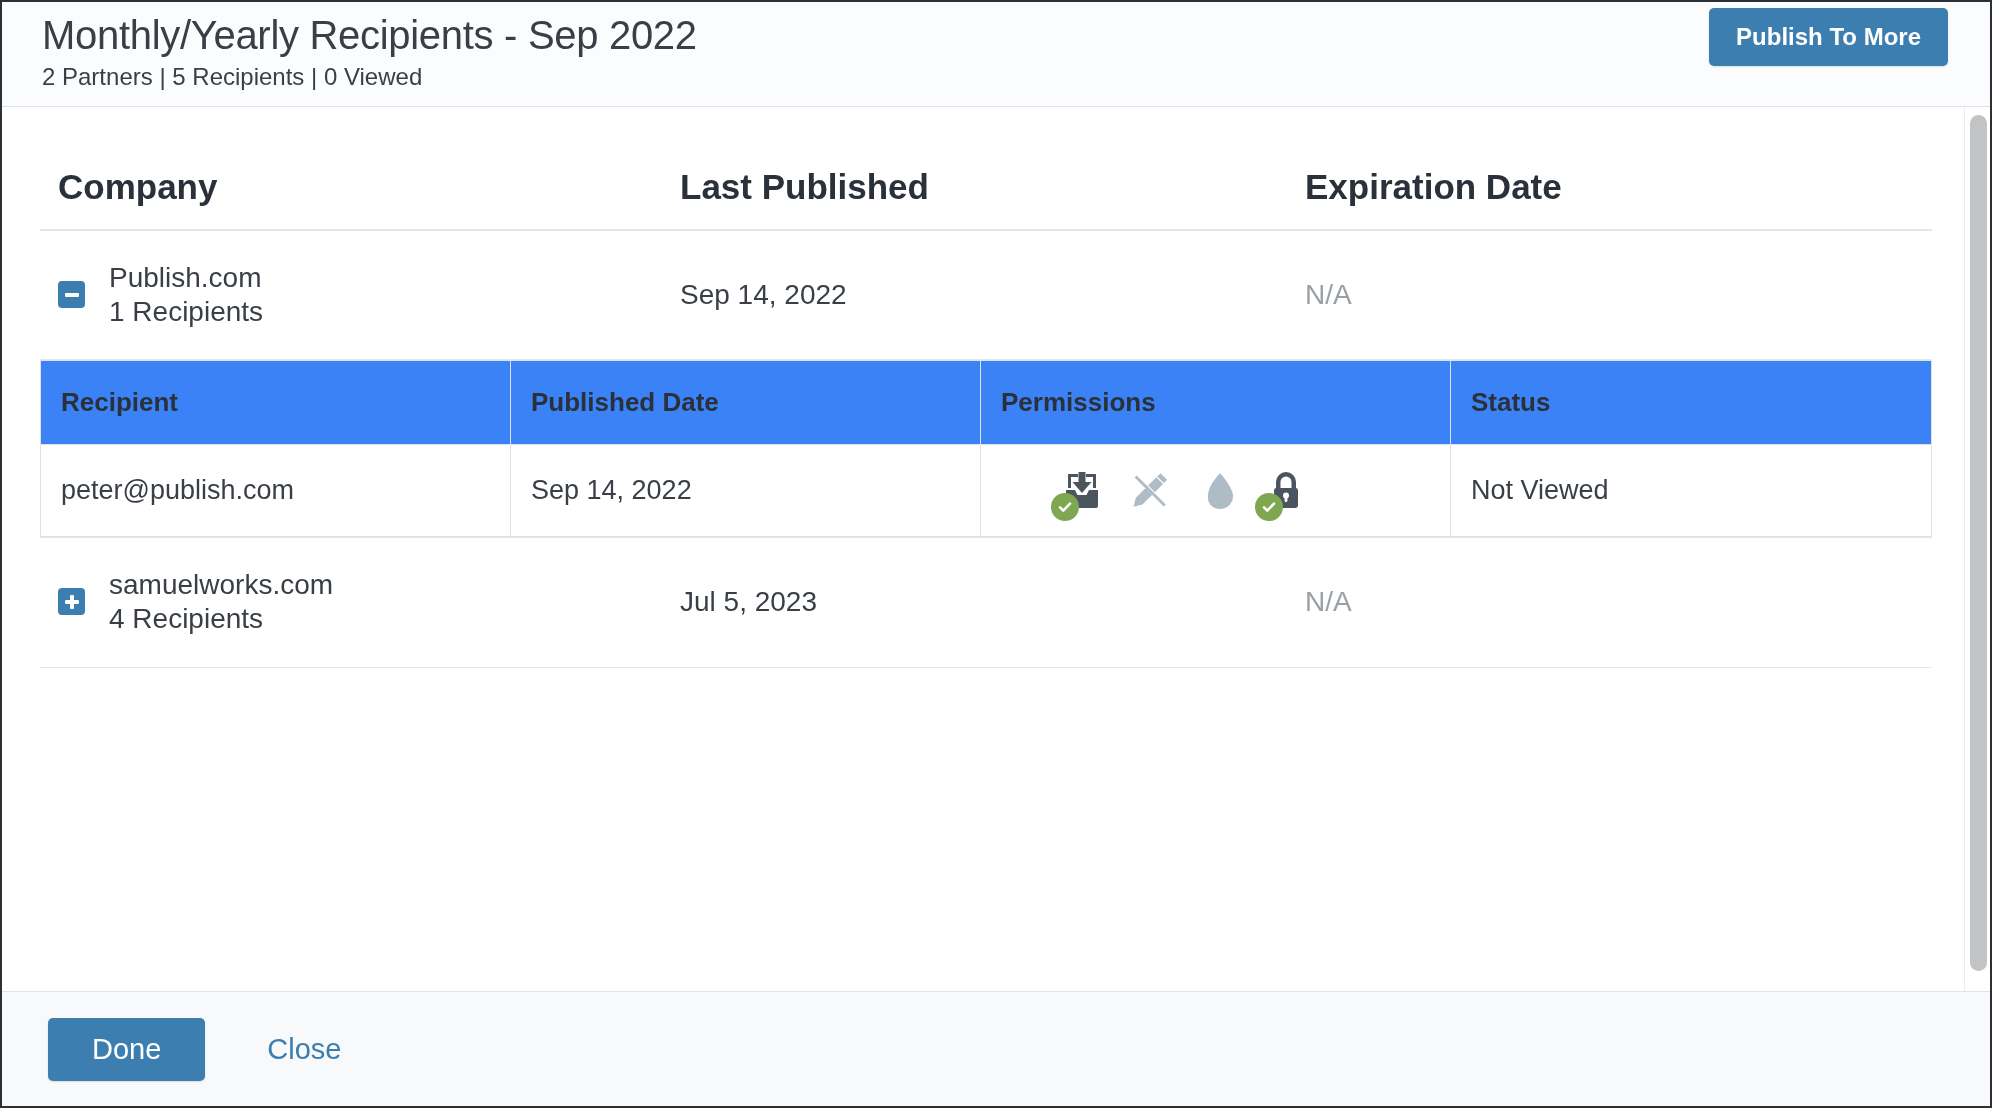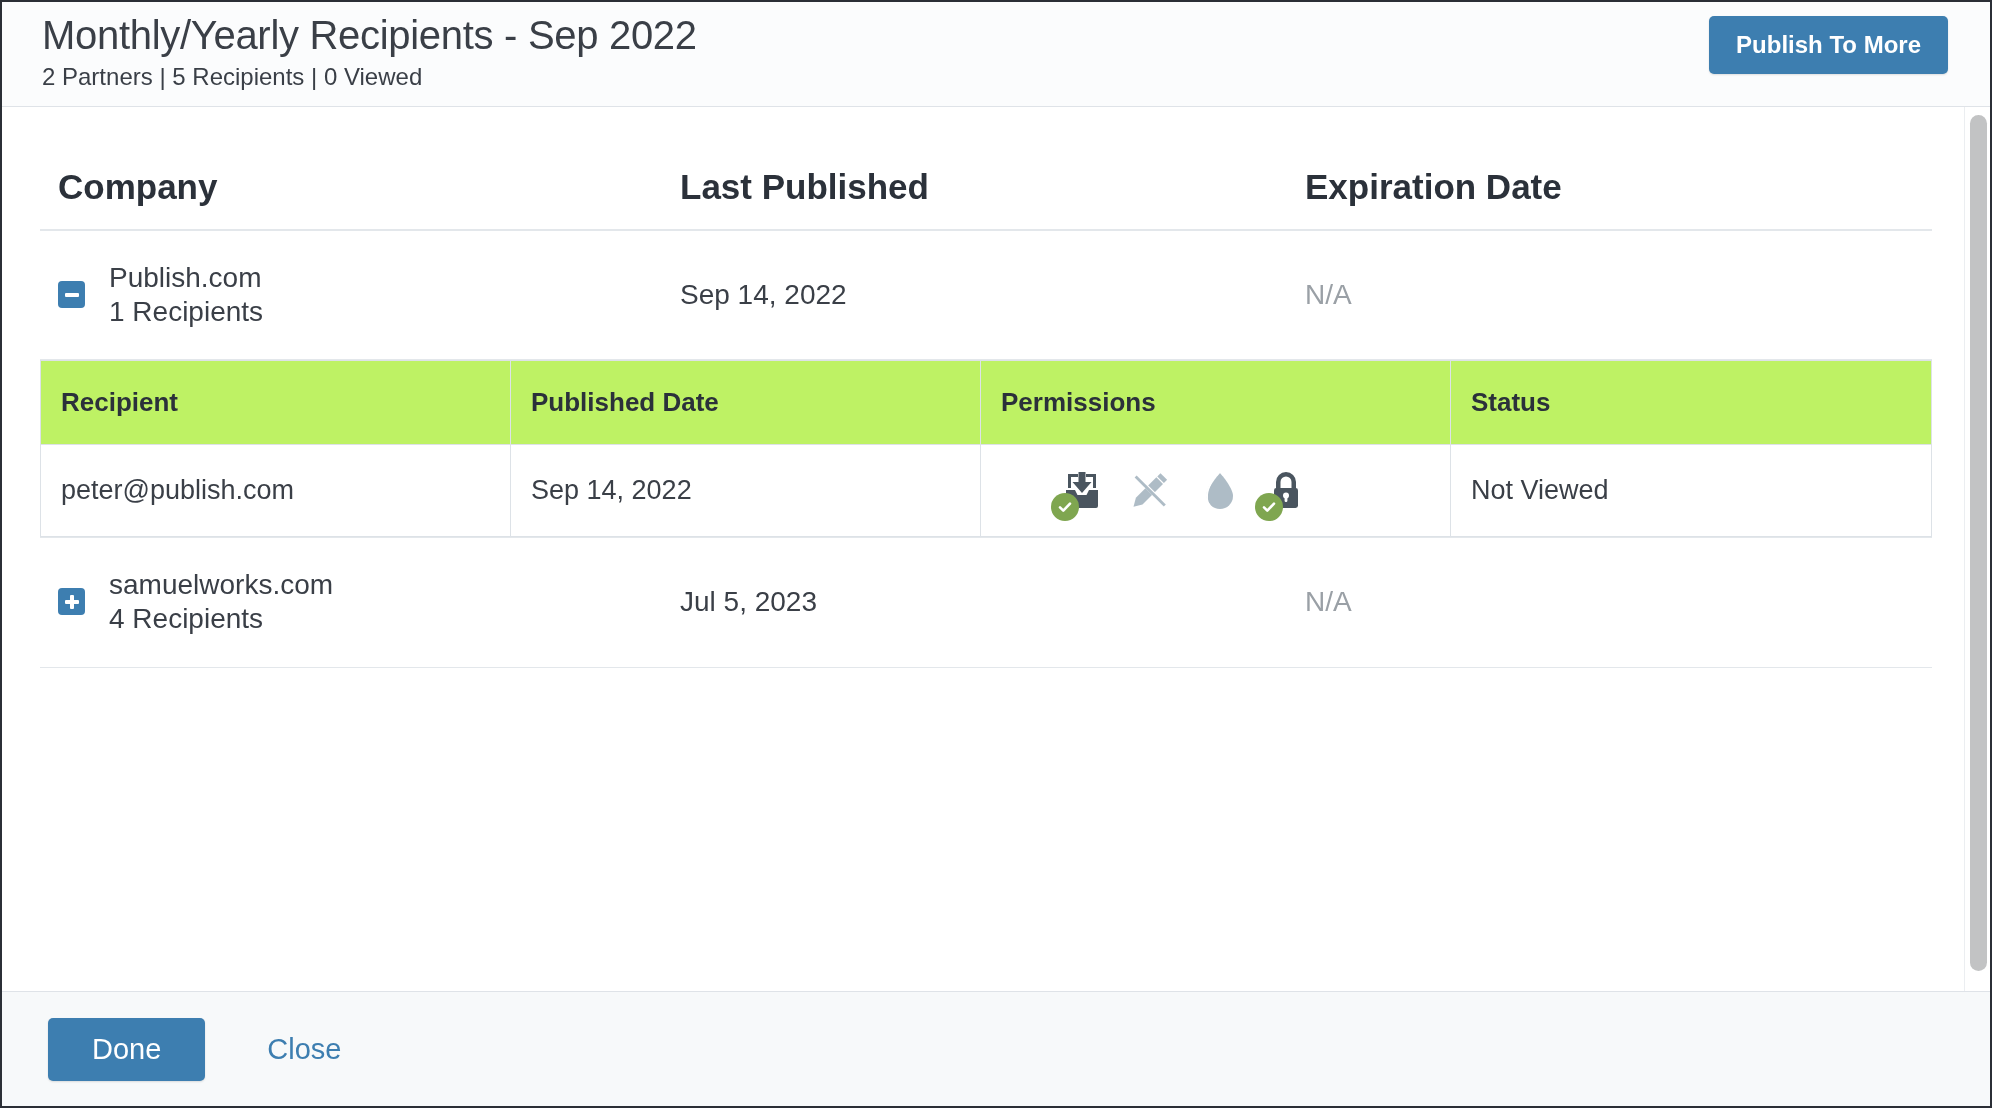--- a/index.html
+++ b/index.html
@@ -40,21 +40,21 @@
     line-height: 1.15;
   }
   .header-sub {
     margin-top: 5px;
     font-size: 24px;
     font-weight: 400;
     color: #3a3f47;
   }
   .publish-btn {
     position: absolute;
-    top: 14px;
+    top: 6px;
     right: 42px;
     background: #3d7eb0;
     color: #ffffff;
     border: none;
     border-radius: 5px;
     font-family: "Liberation Sans", sans-serif;
     font-size: 24px;
     font-weight: 700;
     padding: 15px 27px;
     cursor: pointer;
@@ -218,21 +218,21 @@
     margin-bottom: 0;
   }
   .nested-table th {
     text-align: left;
     font-size: 26px;
     font-weight: 700;
     color: #2b313a;
     padding: 26px 0 26px 20px;
     border-right: 1px solid #dde2e7;
     border-bottom: 1px solid #dde2e7;
-    background: #bef264;
+    background: #3b82f6;
   }
   .nested-table th:last-child { border-right: none; }
   .nested-table td {
     font-size: 27px;
     color: #3a3f47;
     padding: 26px 0 26px 20px;
     border-right: 1px solid #dde2e7;
     border-bottom: none;
     height: 92px;
   }

